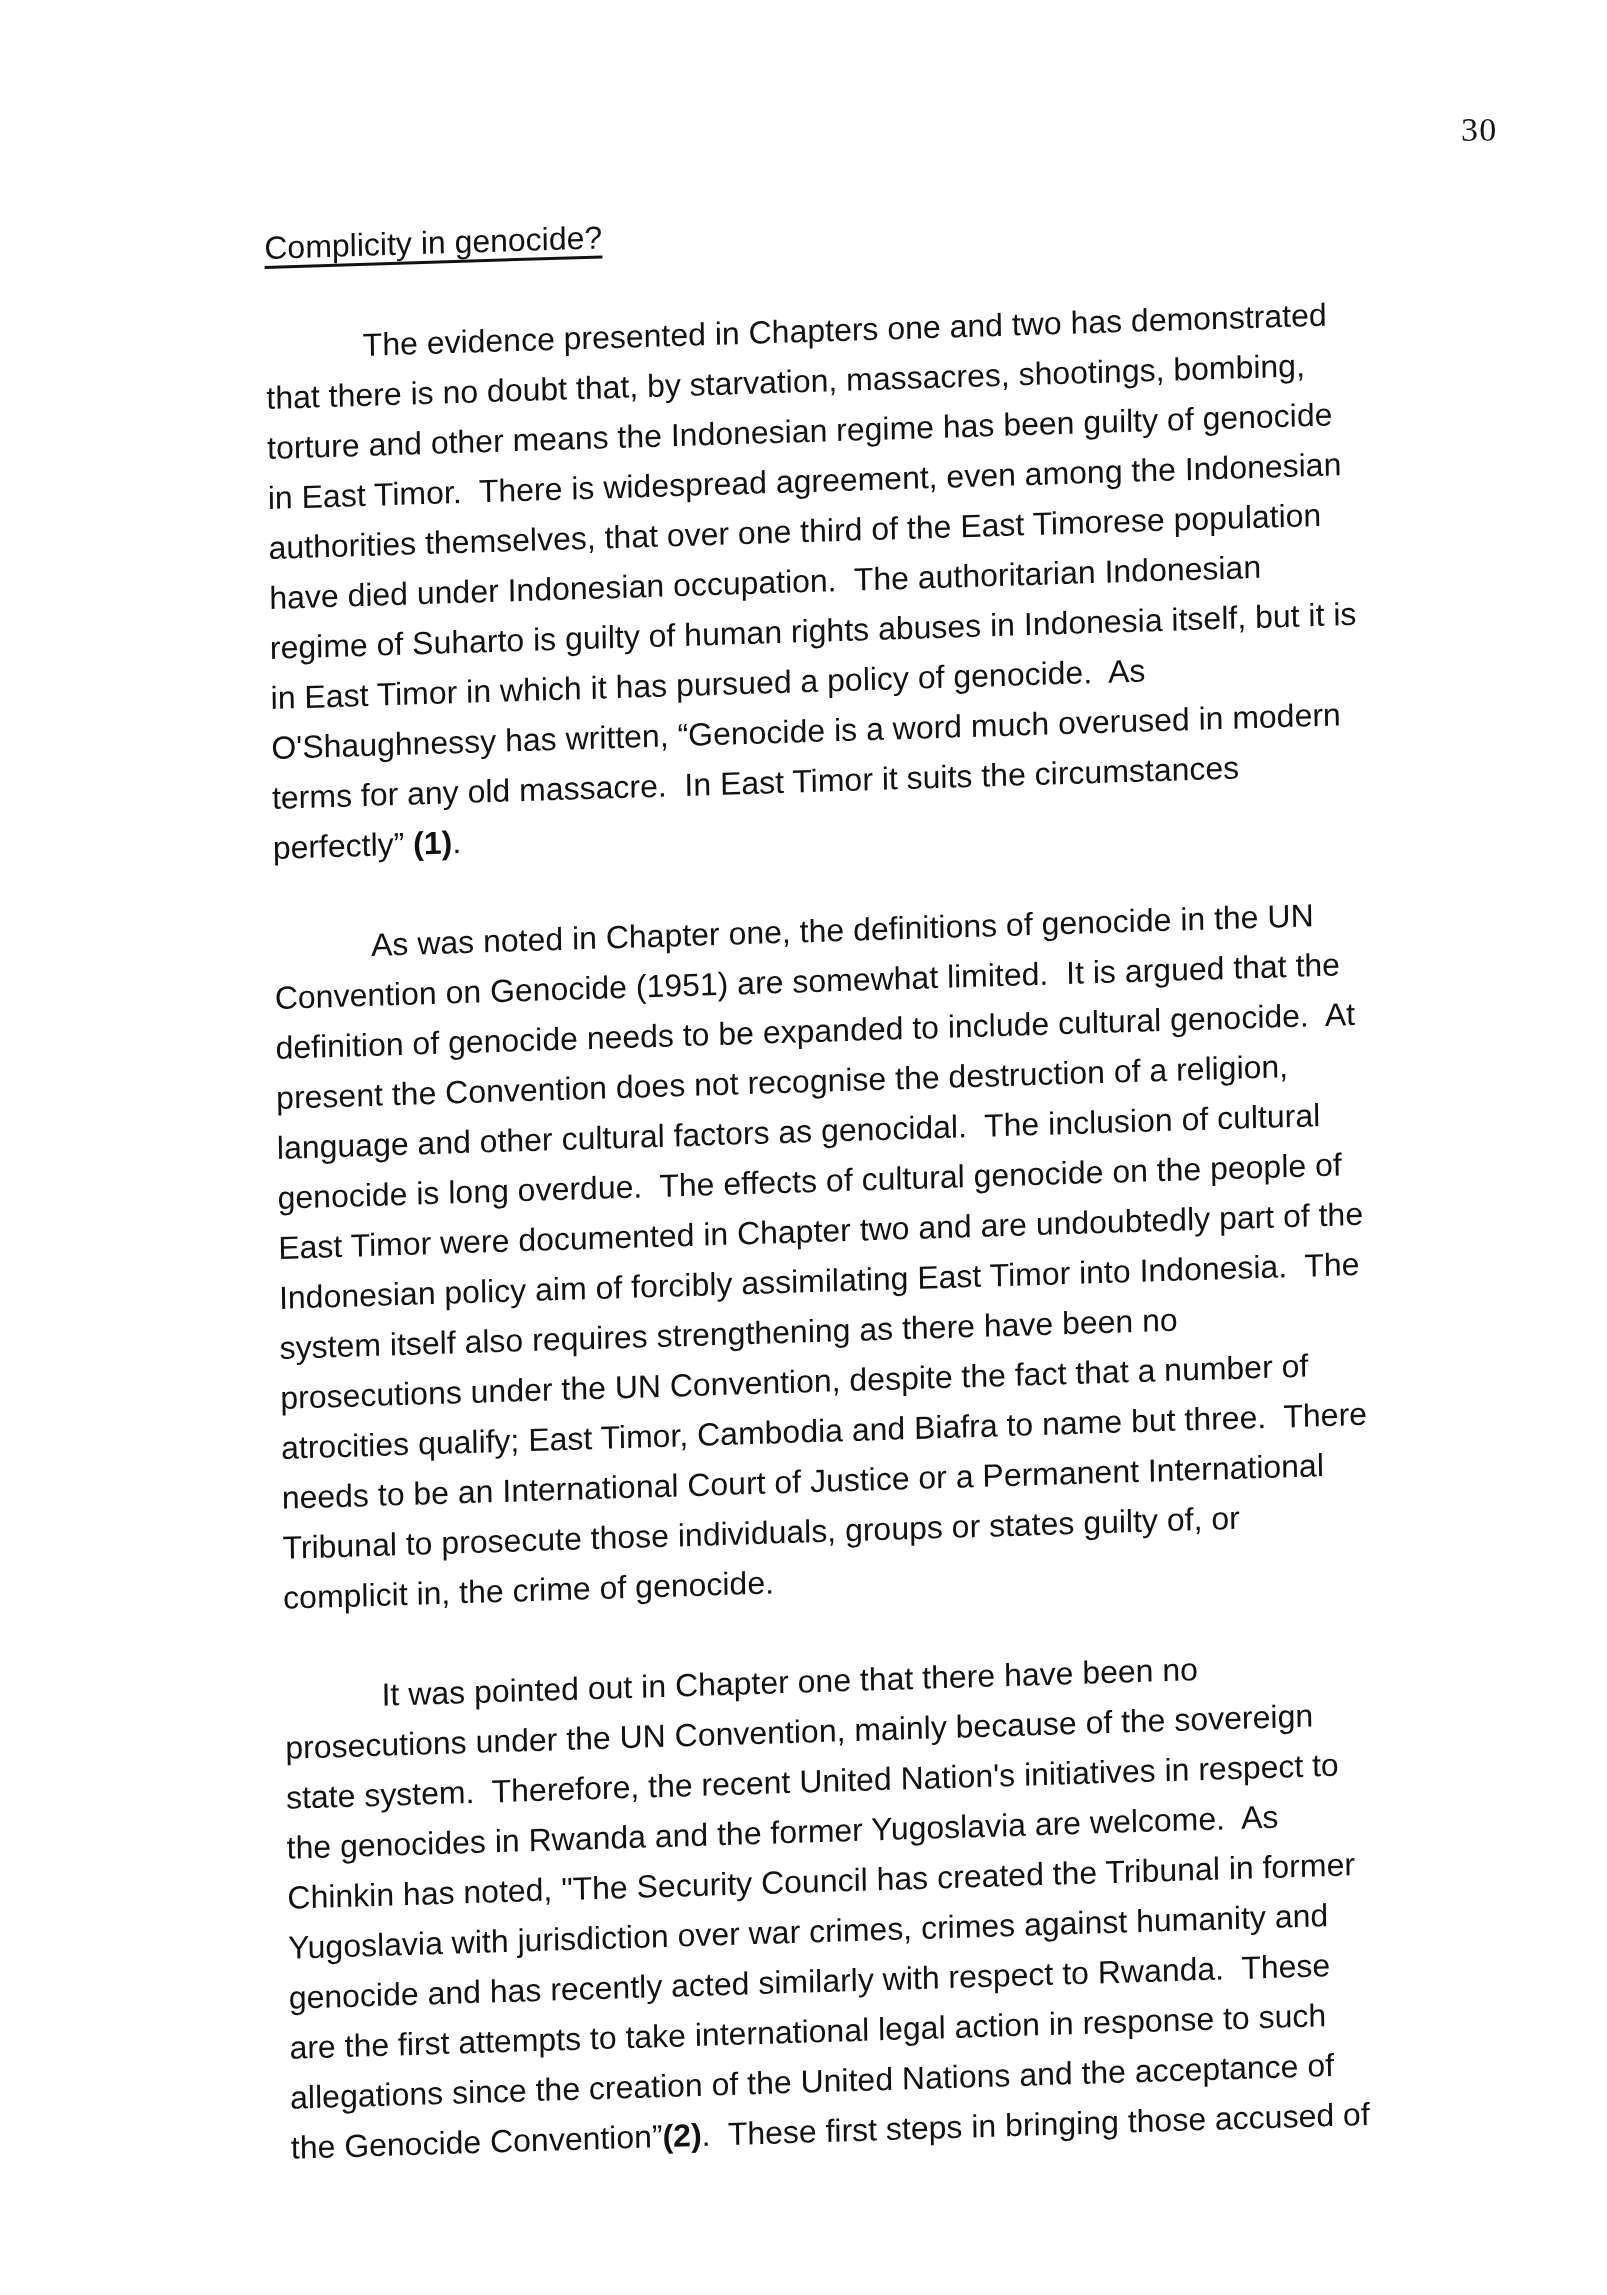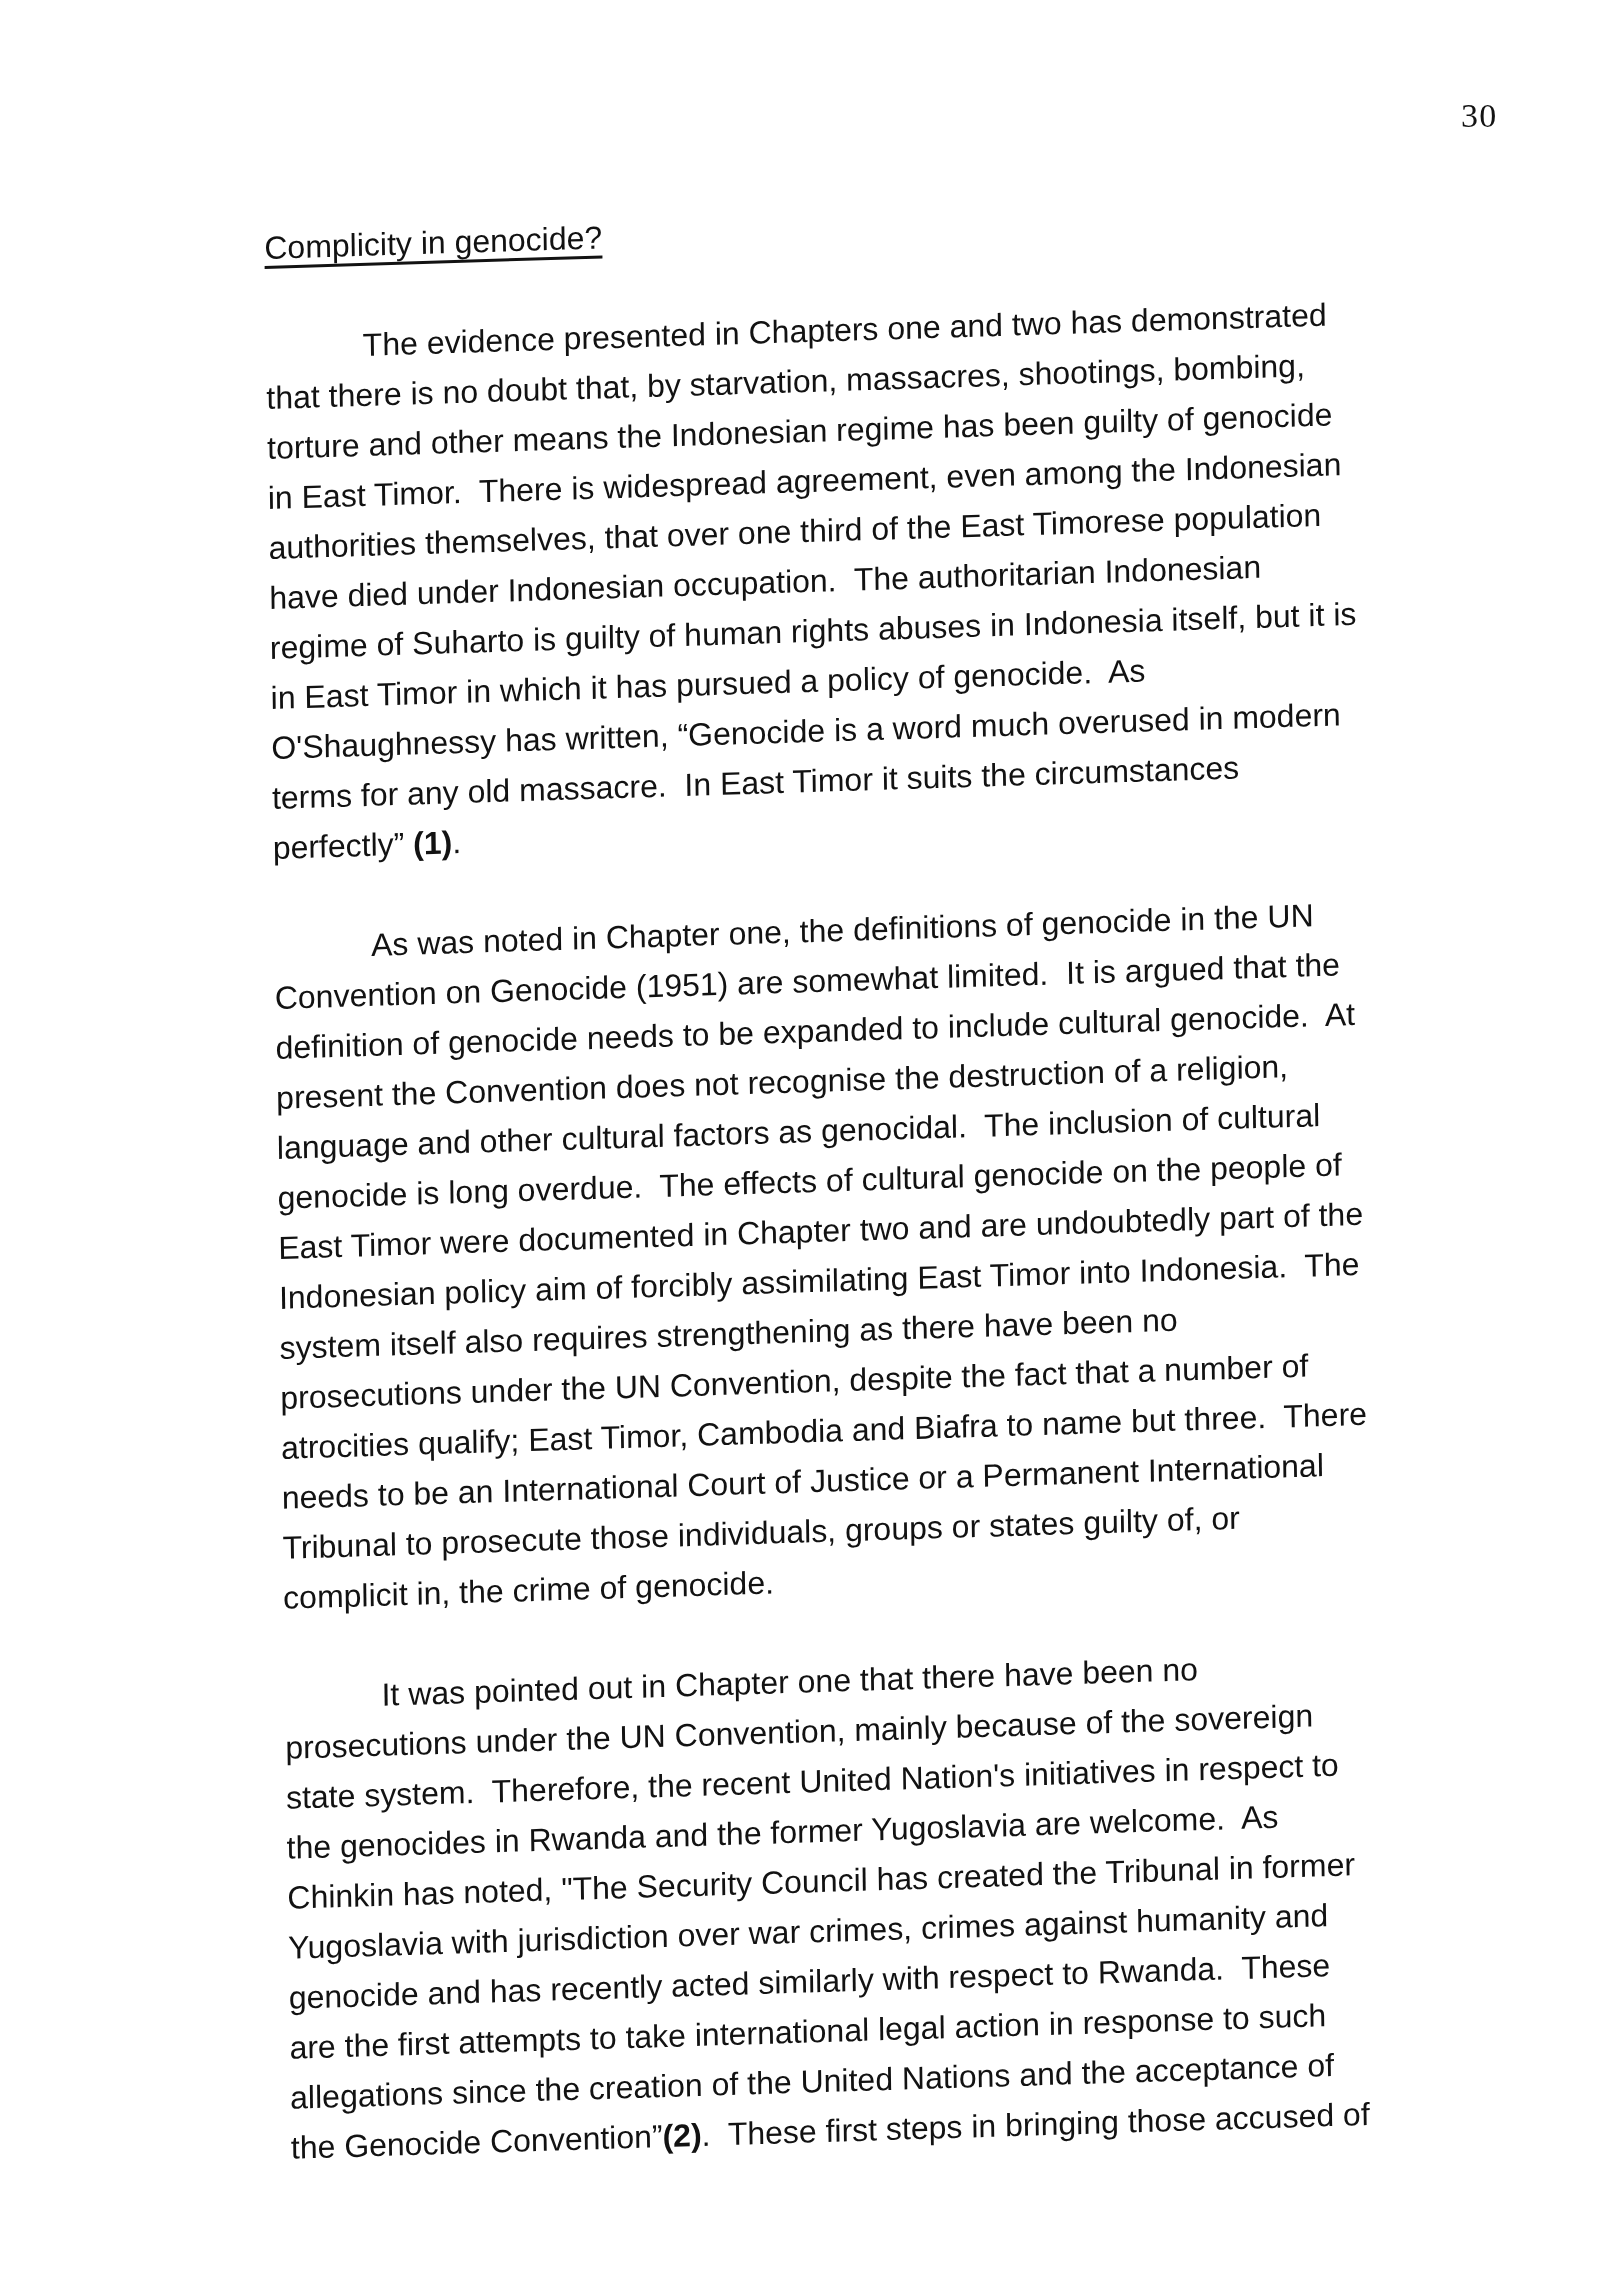--- a/index.html
+++ b/index.html
@@ -11,21 +11,21 @@
     position: relative;
     width: 1608px;
     height: 2295px;
     background: #ffffff;
     overflow: hidden;
     color: #111;
     font-family: "Liberation Sans", sans-serif;
   }
   .page-number {
     position: absolute;
-    top: 97px;
+    top: 111px;
     left: 1461px;
     font-family: "Liberation Serif", serif;
     font-size: 34px;
     color: #131313;
     letter-spacing: 1.3px;
   }
   
   .content {
     position: absolute;
     left: 264px;

